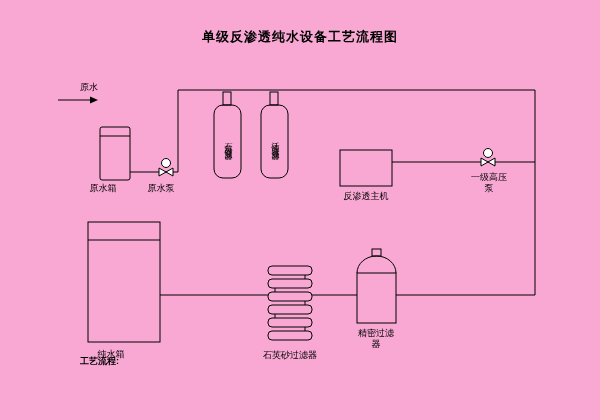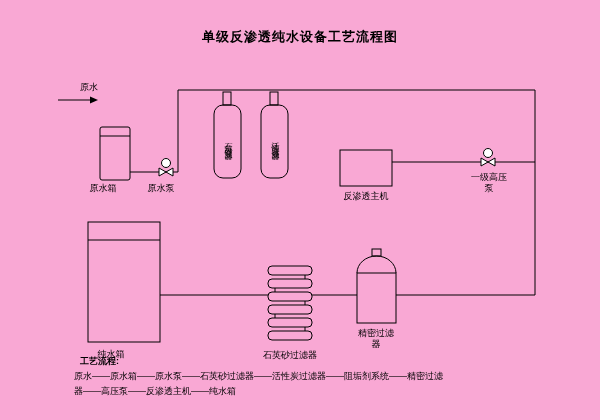--- a/index.html
+++ b/index.html
@@ -119,16 +119,14 @@
   <div class="abs lbl" style="left:83px;top:349px;width:56px;">纯水箱</div>
 
   <div class="abs lbl" style="left:236px;top:350px;width:108px;">石英砂过滤器</div>
 
   <div class="abs lbl" style="left:352px;top:328px;width:48px;">
     <div>精密过滤</div>
     <div>器</div>
   </div>
 
   <div class="abs flow-text flow-head" style="left:80px;top:355px;">工艺流程:</div>
-  <div class="abs flow-text" style="left:74px;top:370px;">原水——原水箱——原水泵——石英砂过滤器——活性炭过滤器——阻垢剂系统——精密过滤</div>
-  <div class="abs flow-text" style="left:74px;top:385px;">器——高压泵——反渗透主机——纯水箱</div>
 
 </div>
 
 </body></html>

